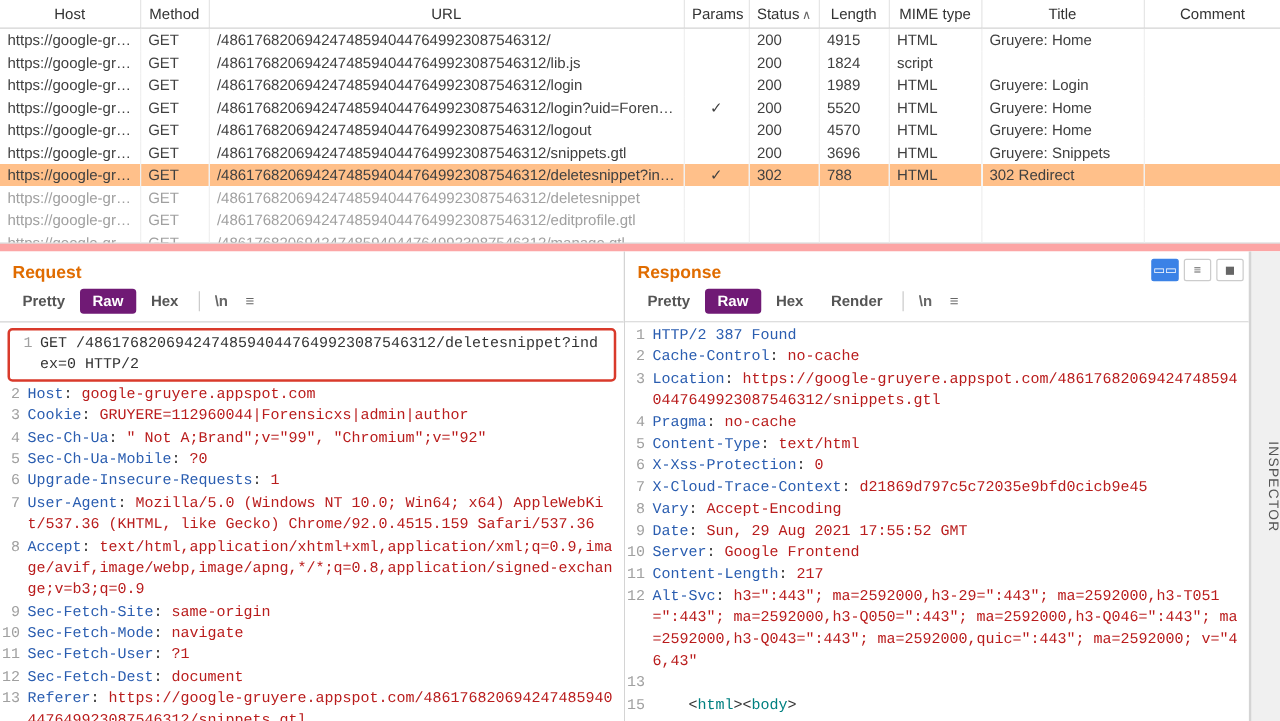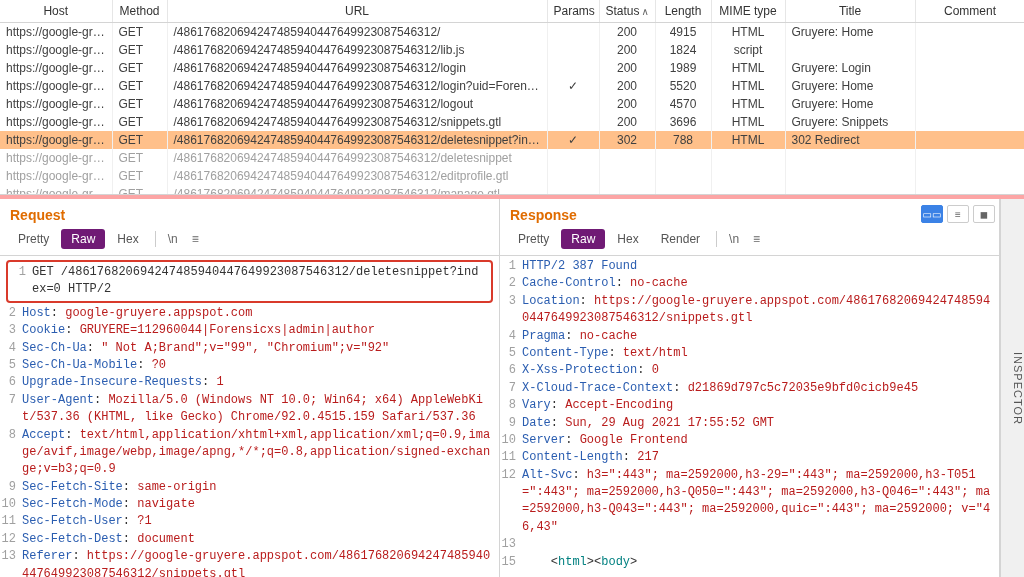--- a/index.html
+++ b/index.html
@@ -41,29 +41,29 @@
   border-right: 1px solid #f0f0f0;
   white-space: nowrap;
   overflow: hidden;
   text-overflow: ellipsis;
   font-size: 12px;
   color: #404040;
   height: 18px;
 }
 table.history tr.selected td { background: #ffc08a; }
 table.history tr.faded td { color: #a0a0a0; }
-table.history td.center { text-align: center; }
+table.history td.center { }
 .arrow { font-size: 10px; color: #666; padding-left: 2px; }
 .checkmark { text-align: center; }
 
 .bottom {
   display: flex;
   flex: 1;
   overflow: hidden;
-  border-top: 4px solid #fca5a5;
+  border-top: 6px solid #fca5a5;
 }
 .panel {
   flex: 1;
   display: flex;
   flex-direction: column;
   overflow: hidden;
   border-right: 1px solid #d4d4d4;
 }
 .panel:last-child { border-right: none; }
 .panel-header {
@@ -71,20 +71,21 @@
   font-size: 14px;
   font-weight: 600;
   color: #e06c00;
 }
 .view-toolbar {
   display: flex;
   align-items: center;
   gap: 2px;
   padding: 0 8px 6px 8px;
   border-bottom: 1px solid #d4d4d4;
+  font-weight: bold;
 }
 .view-toolbar .tab {
   padding: 3px 10px;
   font-size: 12px;
   color: #555;
   cursor: pointer;
   border-radius: 3px;
 }
 .view-toolbar .tab.active {
   background: #701a75;

